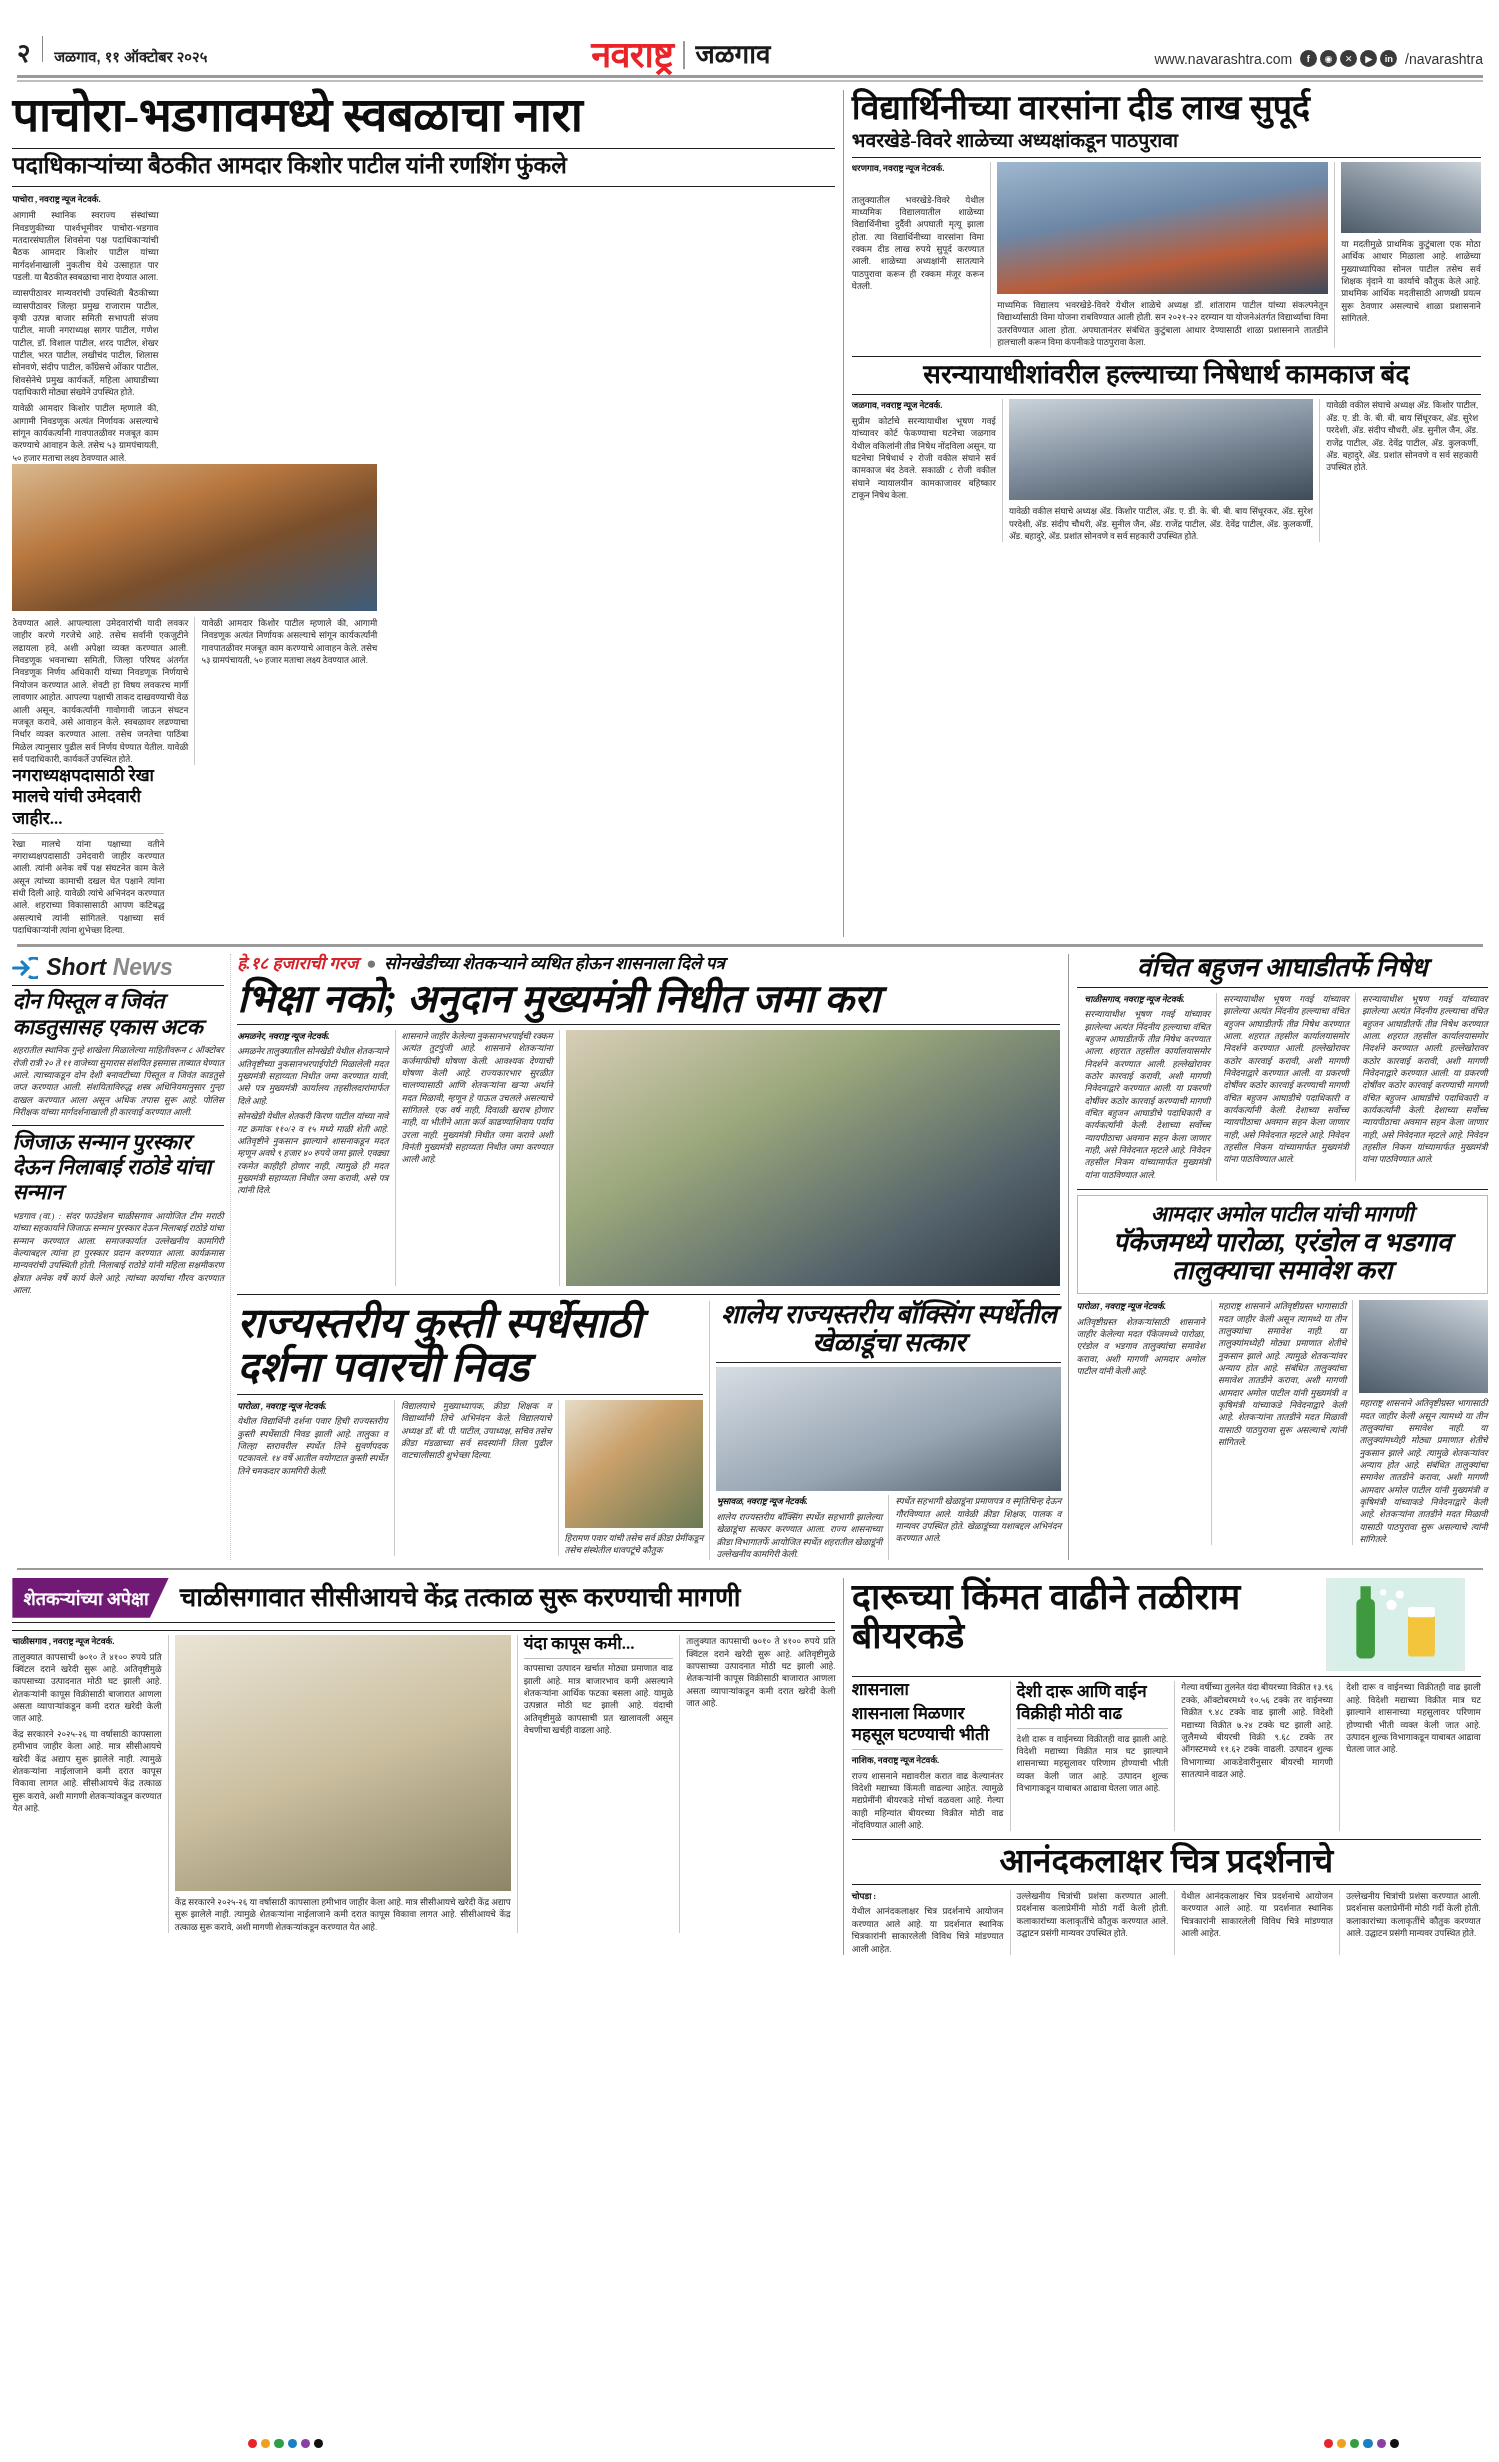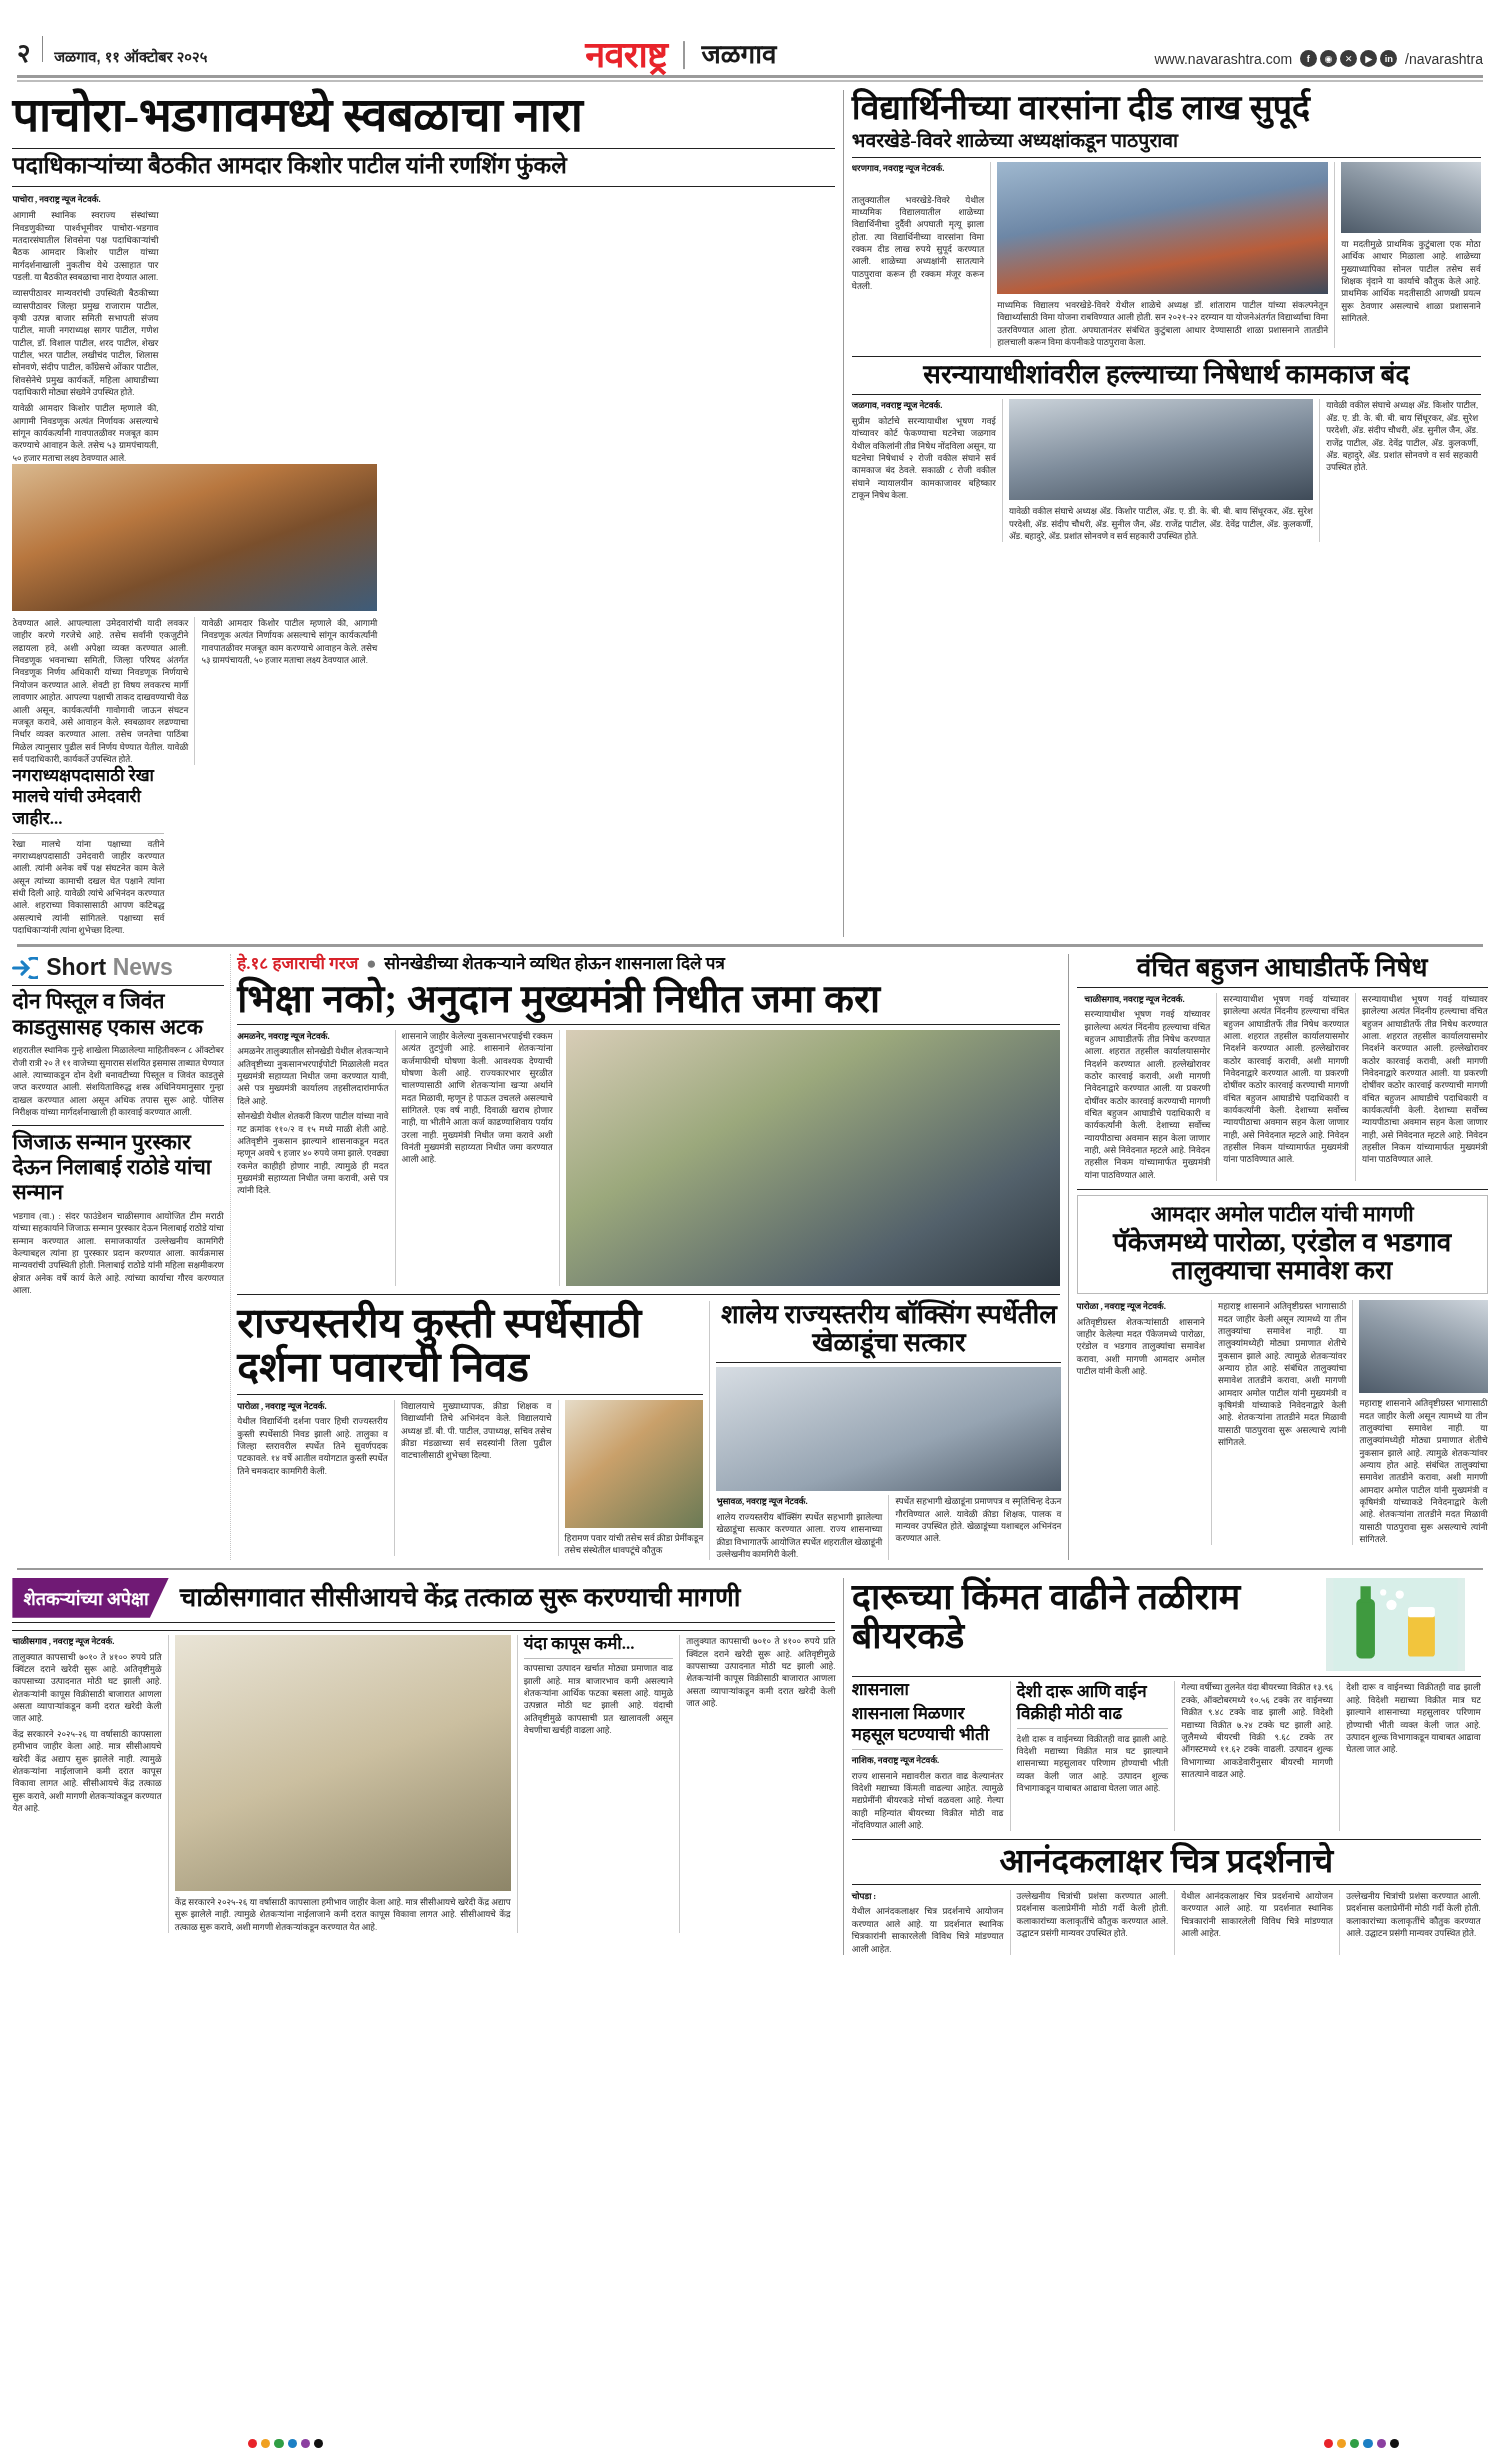--- a/index.html
+++ b/index.html
@@ -14,21 +14,21 @@
 
   
   .masthead {
     height: 75px; display: flex; align-items: flex-end;
     justify-content: space-between; padding: 0 4.7px 4.7px 4.7px;
   }
   .mh-left { display: flex; align-items: baseline; gap: 11px; }
   .pageno { font-size: 26px; font-weight: 700; color: #222; font-family: "Liberation Serif", serif;}
   .mh-sep { width: 1.6px; height: 26px; background: #888; }
   .mh-date { font-size: 14.7px; color: #222; font-weight: 600; }
-  .mh-center { display: flex; align-items: center; gap: 16px; transform: translateY(3.1px); text-align: center; }
+  .mh-center { display: flex; align-items: center; gap: 10px; transform: translateY(3.1px); text-align: center; }
   .brand {
     font-size: 36px; font-weight: 800; color: #e8232a; letter-spacing: -0.8px;
     font-family: "Liberation Serif", serif; line-height: 1;
   }
   .brand-bar { width: 2.3px; height: 28px; background: #999; }
   .edition { font-size: 26px; font-weight: 700; color: #1a1a1a; font-family: "Liberation Serif", serif; line-height:1; }
   .mh-right { display: flex; align-items: center; gap: 7.8px; padding-bottom: 3.1px;}
   .site { font-size: 14px; color: #333; }
   .socials { display: flex; gap: 3.1px; }
   .sico {
@@ -213,21 +213,21 @@
         <div class="vsep"></div>
         <div style="width:152px;">
           <p class="body-col">यावेळी वकील संघाचे अध्यक्ष ॲड. किशोर पाटील, ॲड. ए. डी. के. बी. बी. बाय सिंधूरकर, ॲड. सुरेश परदेशी, ॲड. संदीप चौधरी, ॲड. सुनील जैन, ॲड. राजेंद्र पाटील, ॲड. देवेंद्र पाटील, ॲड. कुलकर्णी, ॲड. बहादुरे, ॲड. प्रशांत सोनवणे व सर्व सहकारी उपस्थित होते.</p>
         </div>
       </div>
     </div>
   </div>
 
   <div class="rule-thick" style="margin-top:7.8px;height:2.3px;"></div>
 
-  <div class="row" style="margin-top:7.8px;">
+  <div class="row" style="margin-top:7.8px;font-style:italic;">
 
     <div style="width:217px;">
       <div class="short-head">
         <span class="arrow-ic">
           <svg viewBox="0 0 34 28">
               <path d="M2 14 L20 14 M13 6 L21 14 L13 22" stroke="#1b7fc4" stroke-width="4" fill="none" stroke-linecap="round"></path>
               <path d="M22 3 A13 13 0 1 1 22 25" stroke="#1b7fc4" stroke-width="4" fill="none"></path>
             </svg>
         </span>
         <span class="short-title">

